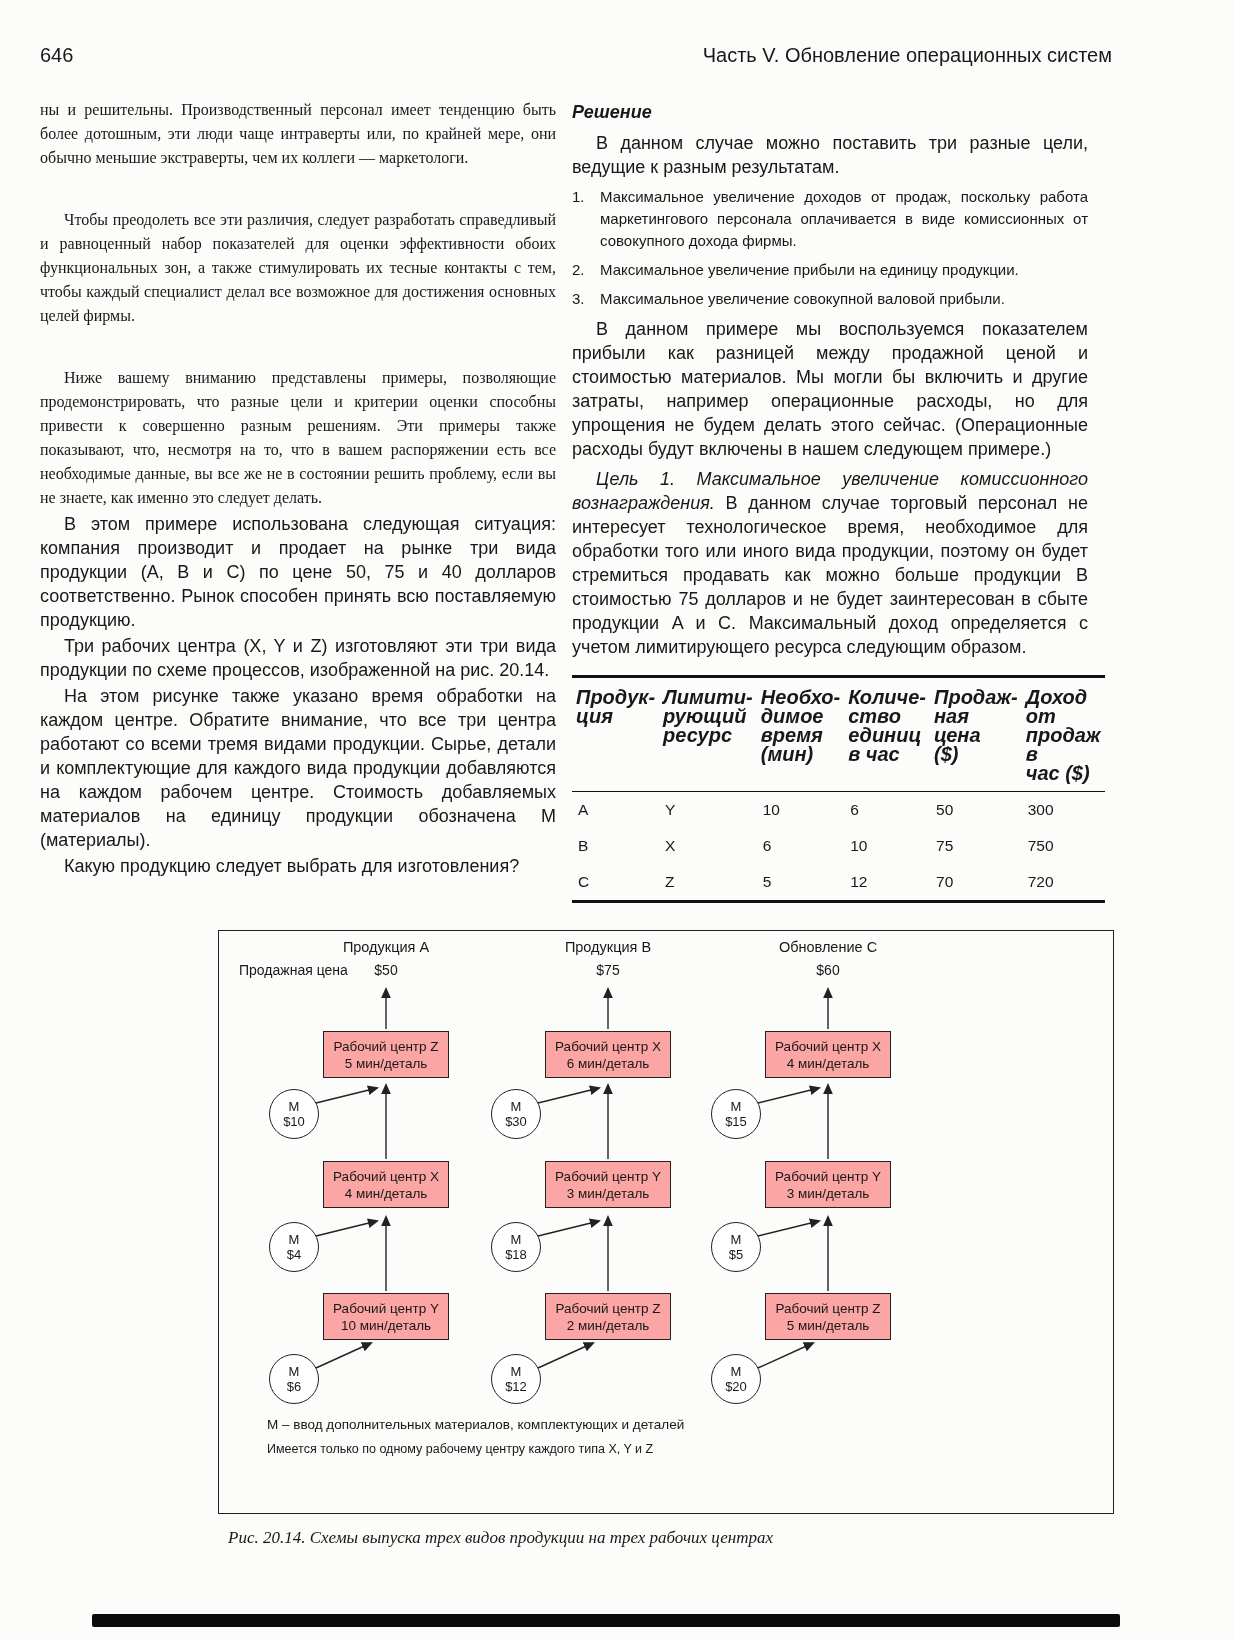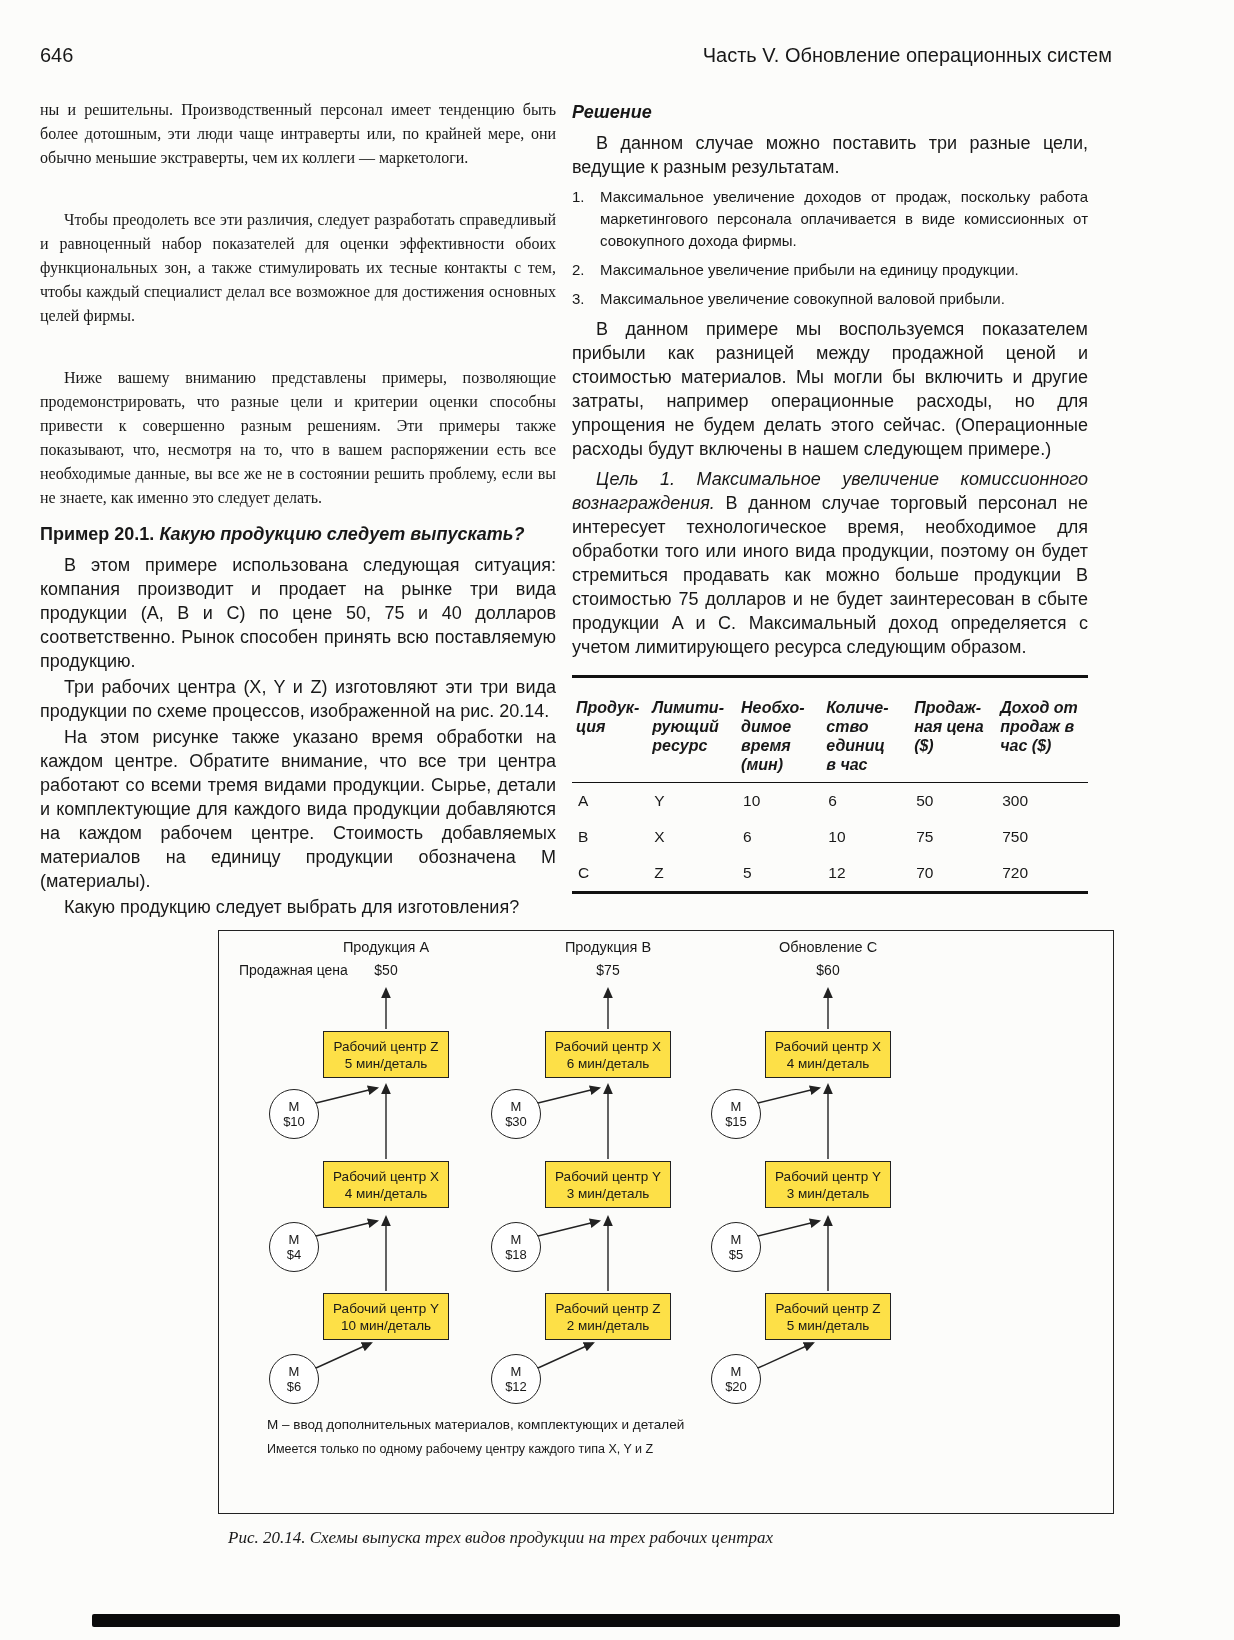--- a/index.html
+++ b/index.html
@@ -21,31 +21,31 @@
   .ex-head .q{font-style:italic;}
   .sol-head{font-family:"Liberation Sans",sans-serif;font-size:18px;font-weight:bold;font-style:italic;margin:4px 0 8px 0;}
   .goal{display:grid;grid-template-columns:28px 1fr;margin:7px 0;font-family:"Liberation Sans",sans-serif;font-size:15px;line-height:22px;text-align:justify;}
   .goal-num{text-align:left;}
   .lead-it{font-style:italic;}
   
   table.datatable{border-collapse:collapse;width:100%;margin-top:16px;
     border-top:3px solid #111;border-bottom:3px solid #111;
     font-family:"Liberation Sans",sans-serif;}
   table.datatable th{
-    font-size:16px;font-weight:bold;font-style:italic;text-align:left;
-    vertical-align:top;padding:20px 4px 8px 4px;white-space:pre-line;line-height:19px;
+    font-size:20px;font-weight:bold;font-style:italic;text-align:left;
+    vertical-align:top;padding:10px 4px 8px 4px;white-space:pre-line;line-height:19px;
     border-bottom:1.5px solid #111;}
   table.datatable td{font-size:15.5px;padding:9px 4px 9px 6px;text-align:left;}
   
   #figure{position:absolute;left:218px;top:930px;width:894px;height:582px;border:1.5px solid #222;background:#fcfcfa;}
   #figure .abs{position:absolute;}
   .fig-title{width:200px;text-align:center;font-family:"Liberation Sans",sans-serif;font-size:14.5px;}
   .fig-price{width:200px;text-align:center;font-family:"Liberation Sans",sans-serif;font-size:14px;}
   .price-label{font-family:"Liberation Sans",sans-serif;font-size:14px;}
-  .wc-box{width:126px;height:47px;border:1.4px solid #222;background:#fde047;
+  .wc-box{width:126px;height:47px;border:1.4px solid #222;background:#fca5a5;
     display:flex;flex-direction:column;justify-content:center;align-items:center;
     font-family:"Liberation Sans",sans-serif;font-size:13.5px;line-height:17px;text-align:center;box-sizing:border-box;}
   .m-circle{width:50px;height:50px;border:1.5px solid #222;border-radius:50%;background:#fff;
     display:flex;flex-direction:column;justify-content:center;align-items:center;
     font-family:"Liberation Sans",sans-serif;font-size:13px;line-height:15px;box-sizing:border-box;}
   .fig-note1{font-family:"Liberation Sans",sans-serif;font-size:13.5px;}
   .fig-note2{font-family:"Liberation Sans",sans-serif;font-size:12.5px;}
   .fig-caption{position:absolute;left:228px;top:1528px;font-size:17px;font-style:italic;font-family:"Liberation Serif",serif;}
   .scanbar{position:absolute;left:92px;top:1614px;width:1028px;height:13px;background:#0b0b0b;border-radius:2px;}
   svg.arrows{position:absolute;left:0;top:0;width:894px;height:582px;}
@@ -58,24 +58,20 @@
   <span class="parttitle">Часть V. Обновление операционных систем</span>
 </div>
 
 <div class="cols">
 
   <div class="col">
     <p class="serif-p">ны и решительны. Производственный персонал имеет тенденцию быть более дотошным, эти люди чаще интраверты или, по крайней мере, они обычно меньшие экстраверты, чем их коллеги — маркетологи.</p>
     <p class="serif-p ind">Чтобы преодолеть все эти различия, следует разработать справедливый и равноценный набор показателей для оценки эффективности обоих функциональных зон, а также стимулировать их тесные контакты с тем, чтобы каждый специалист делал все возможное для достижения основных целей фирмы.</p>
     <p class="serif-p ind">Ниже вашему вниманию представлены примеры, позволяющие продемонстрировать, что разные цели и критерии оценки способны привести к совершенно разным решениям. Эти примеры также показывают, что, несмотря на то, что в вашем распоряжении есть все необходимые данные, вы все же не в состоянии решить проблему, если вы не знаете, как именно это следует делать.</p>
 
-    <div class="ex-head">
-      <span>Пример 20.1.</span>
-      <span class="q">Какую продукцию следует выпускать?</span>
-    </div>
 
     <p class="sans-p ind">В этом примере использована следующая ситуация: компания производит и продает на рынке три вида продукции (A, B и C) по цене 50, 75 и 40 долларов соответственно. Рынок способен принять всю поставляемую продукцию.</p>
     <p class="sans-p ind">Три рабочих центра (X, Y и Z) изготовляют эти три вида продукции по схеме процессов, изображенной на рис. 20.14.</p>
     <p class="sans-p ind">На этом рисунке также указано время обработки на каждом центре. Обратите внимание, что все три центра работают со всеми тремя видами продукции. Сырье, детали и комплектующие для каждого вида продукции добавляются на каждом рабочем центре. Стоимость добавляемых материалов на единицу продукции обозначена M (материалы).</p>
     <p class="sans-p ind">Какую продукцию следует выбрать для изготовления?</p>
   </div>
 
   <div class="col">
     <div class="sol-head">Решение</div>
     <p class="sans-p ind">В данном случае можно поставить три разные цели, ведущие к разным результатам.</p>

